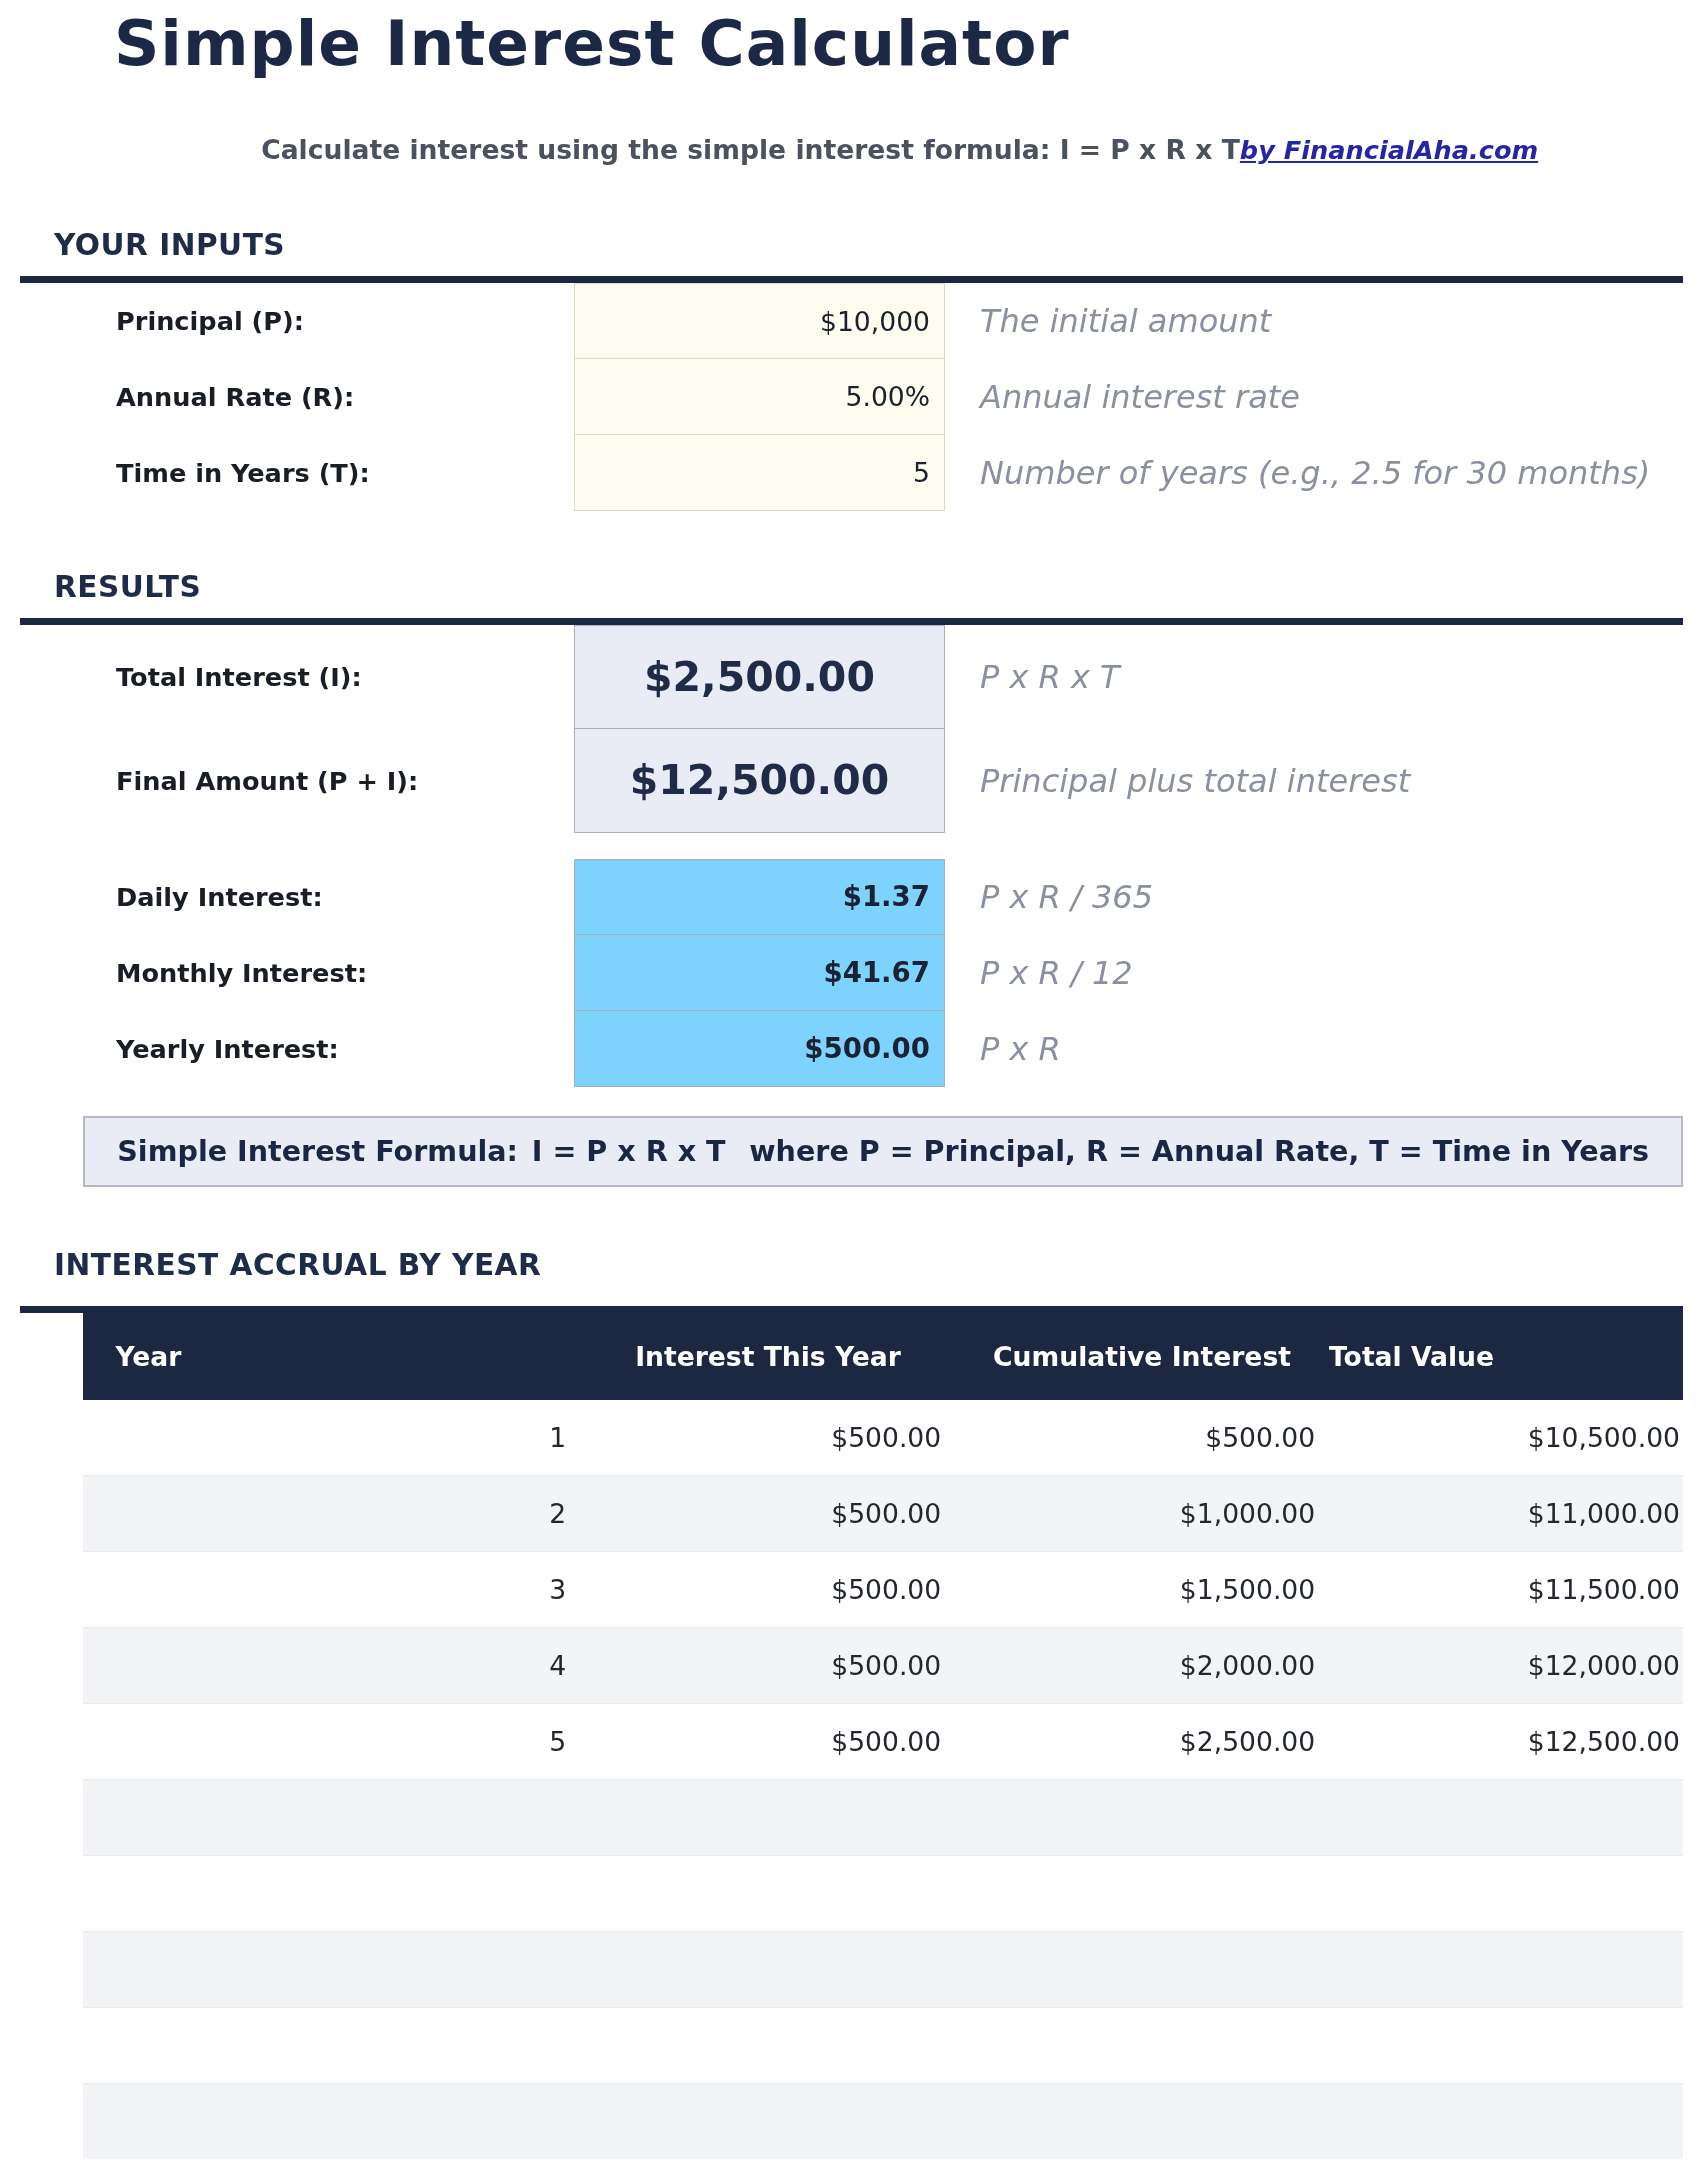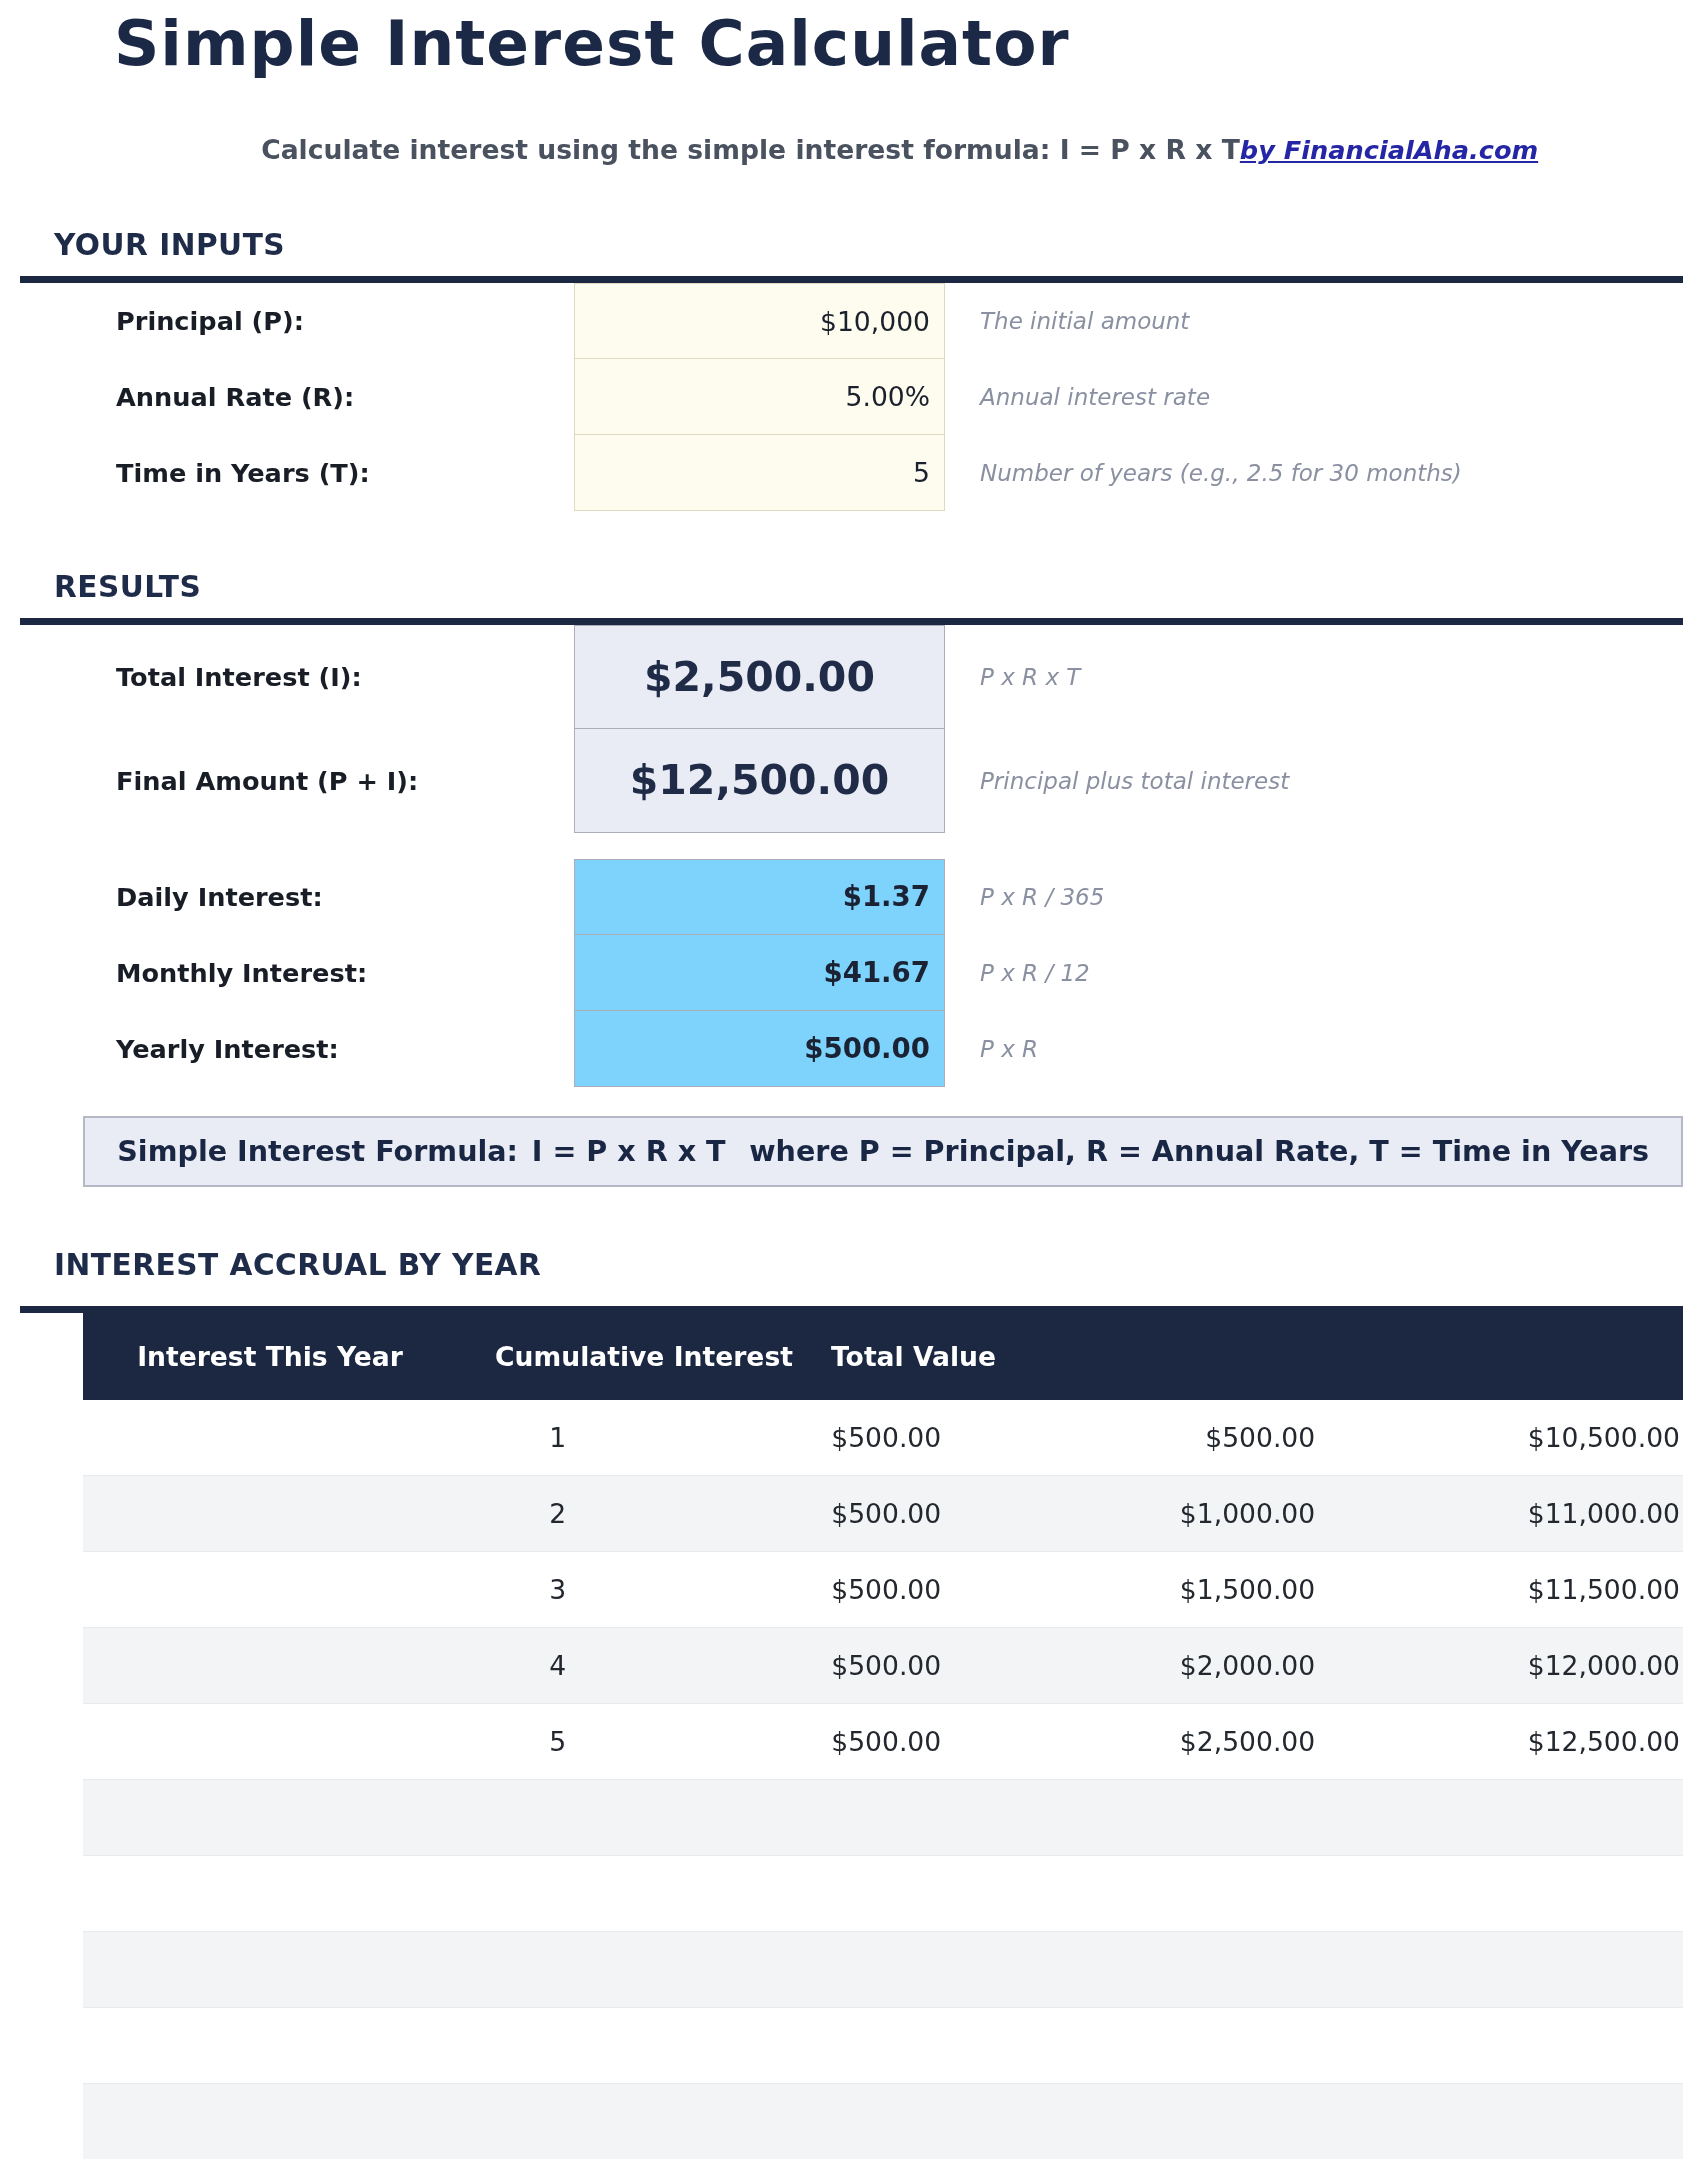--- a/index.html
+++ b/index.html
@@ -47,21 +47,21 @@
   }
   .primary-block .io-row:first-child .io-box.resultbig{border-top:1px solid #a9aeba;}
   .io-box.resultsm{
     background:#7dd3fc;border:1px solid #a9aeba;border-top:none;
     font-size:27.6px;font-weight:bold;color:#1a2233;
   }
   .secondary-block{margin-top:25.6px;}
   .secondary-block .io-row:first-child .io-box.resultsm{border-top:1px solid #a9aeba;}
   .io-hint{
     margin-left:35px;display:flex;align-items:center;
-    font-size:23px;font-style:italic;color:#8a90a1;white-space:nowrap;
+    font-size:32px;font-style:italic;color:#8a90a1;white-space:nowrap;
   }
   
   .formula-box{
     margin:29.6px 21.7px 0 83px;background:#e9ecf4;border:2px solid #b4b9c5;
     padding:12.8px 19.7px;box-sizing:border-box;
     text-align:center;font-size:28.6px;font-weight:bold;color:#1a2744;line-height:1.45;
   }
   .formula-box .f-label{margin-right:13.8px;}
   .formula-box .f-where{margin-left:23.6px;}
   
@@ -149,20 +149,21 @@
 
 <div class="formula-box">
   <span class="f-label">Simple Interest Formula:</span><span>I = P x R x T</span><span class="f-where">where P = Principal, R = Annual Rate, T = Time in Years</span>
 </div>
 
 <div class="sec-heading h-table">INTEREST ACCRUAL BY YEAR</div>
 <div class="rule rule-table"></div>
 
 <div class="acc-table">
   <div class="acc-header">
+    <div class="hc1">Year</div>
     <div class="hc2">Interest This Year</div>
     <div class="hc3">Cumulative Interest</div>
     <div class="hc4">Total Value</div>
   </div>
 
   <div class="acc-row">
     <div class="b1">1</div>
     <div class="b2">$500.00</div>
     <div class="b3">$500.00</div>
     <div class="b4">$10,500.00</div>

